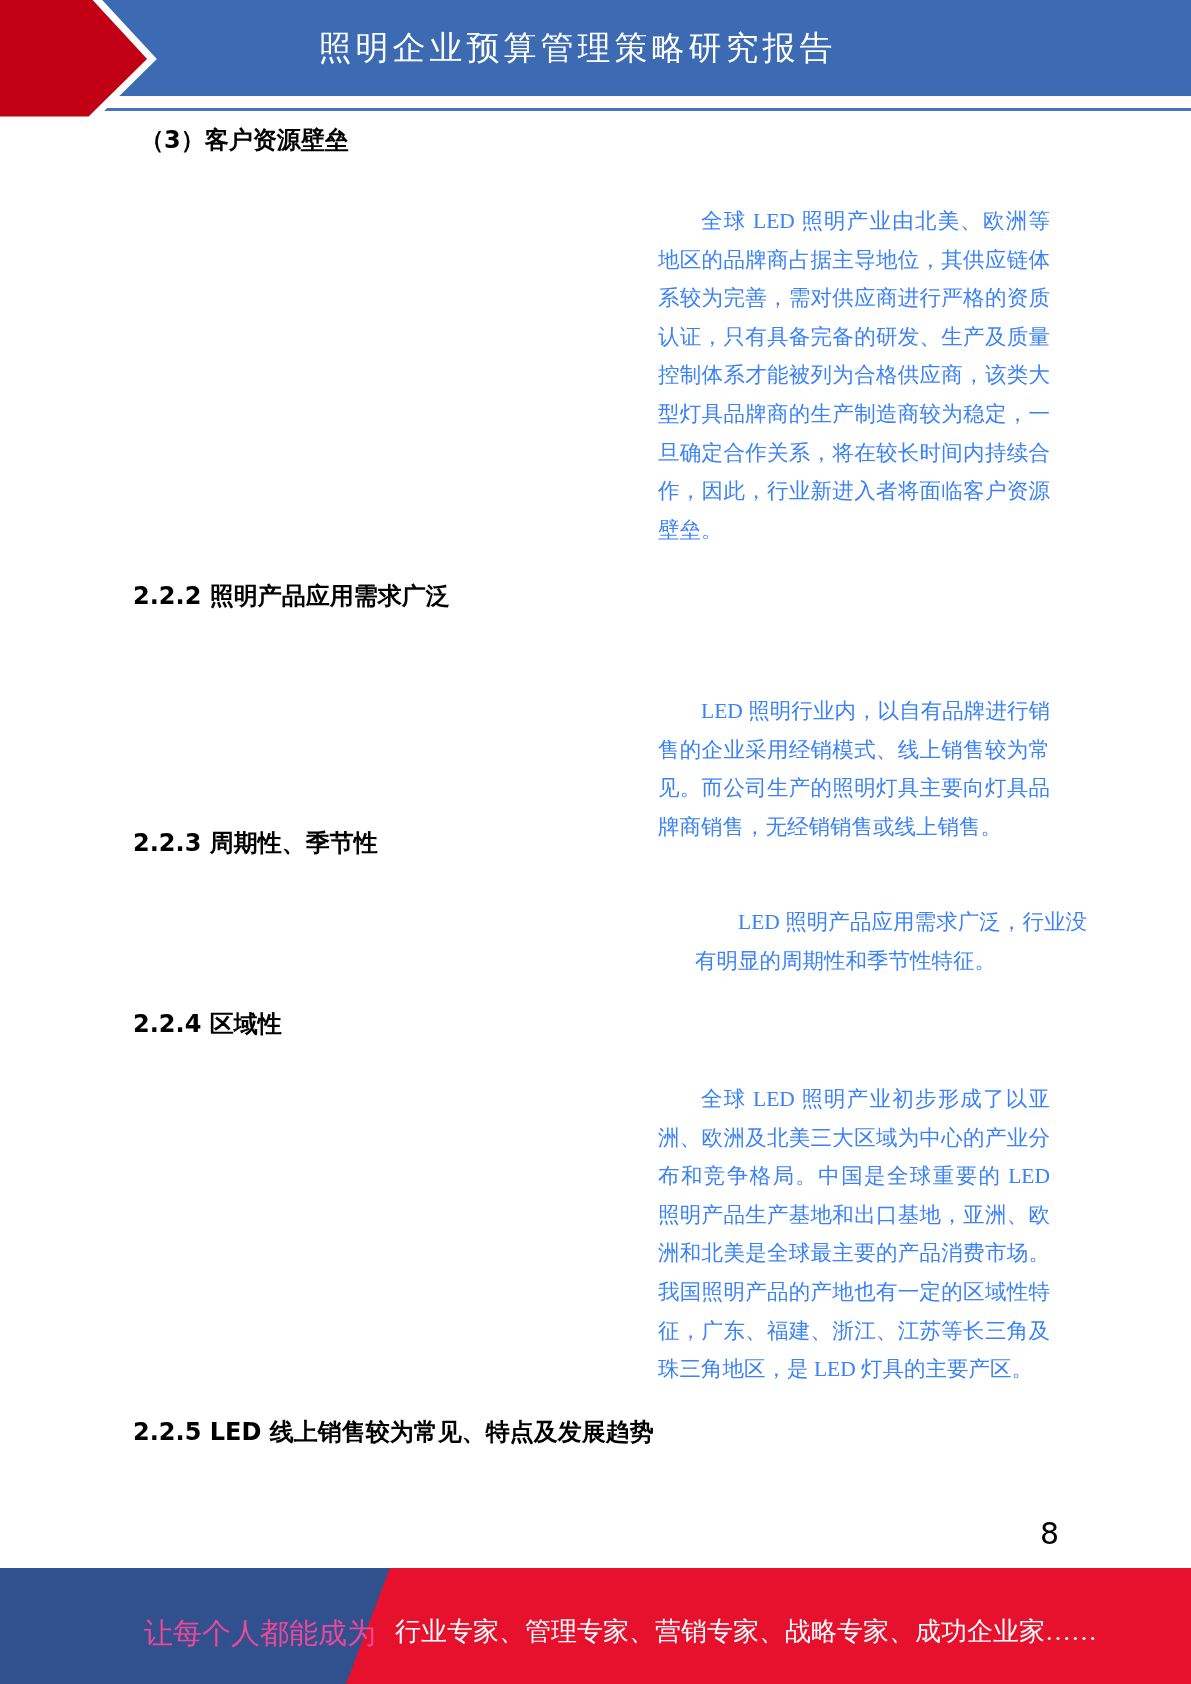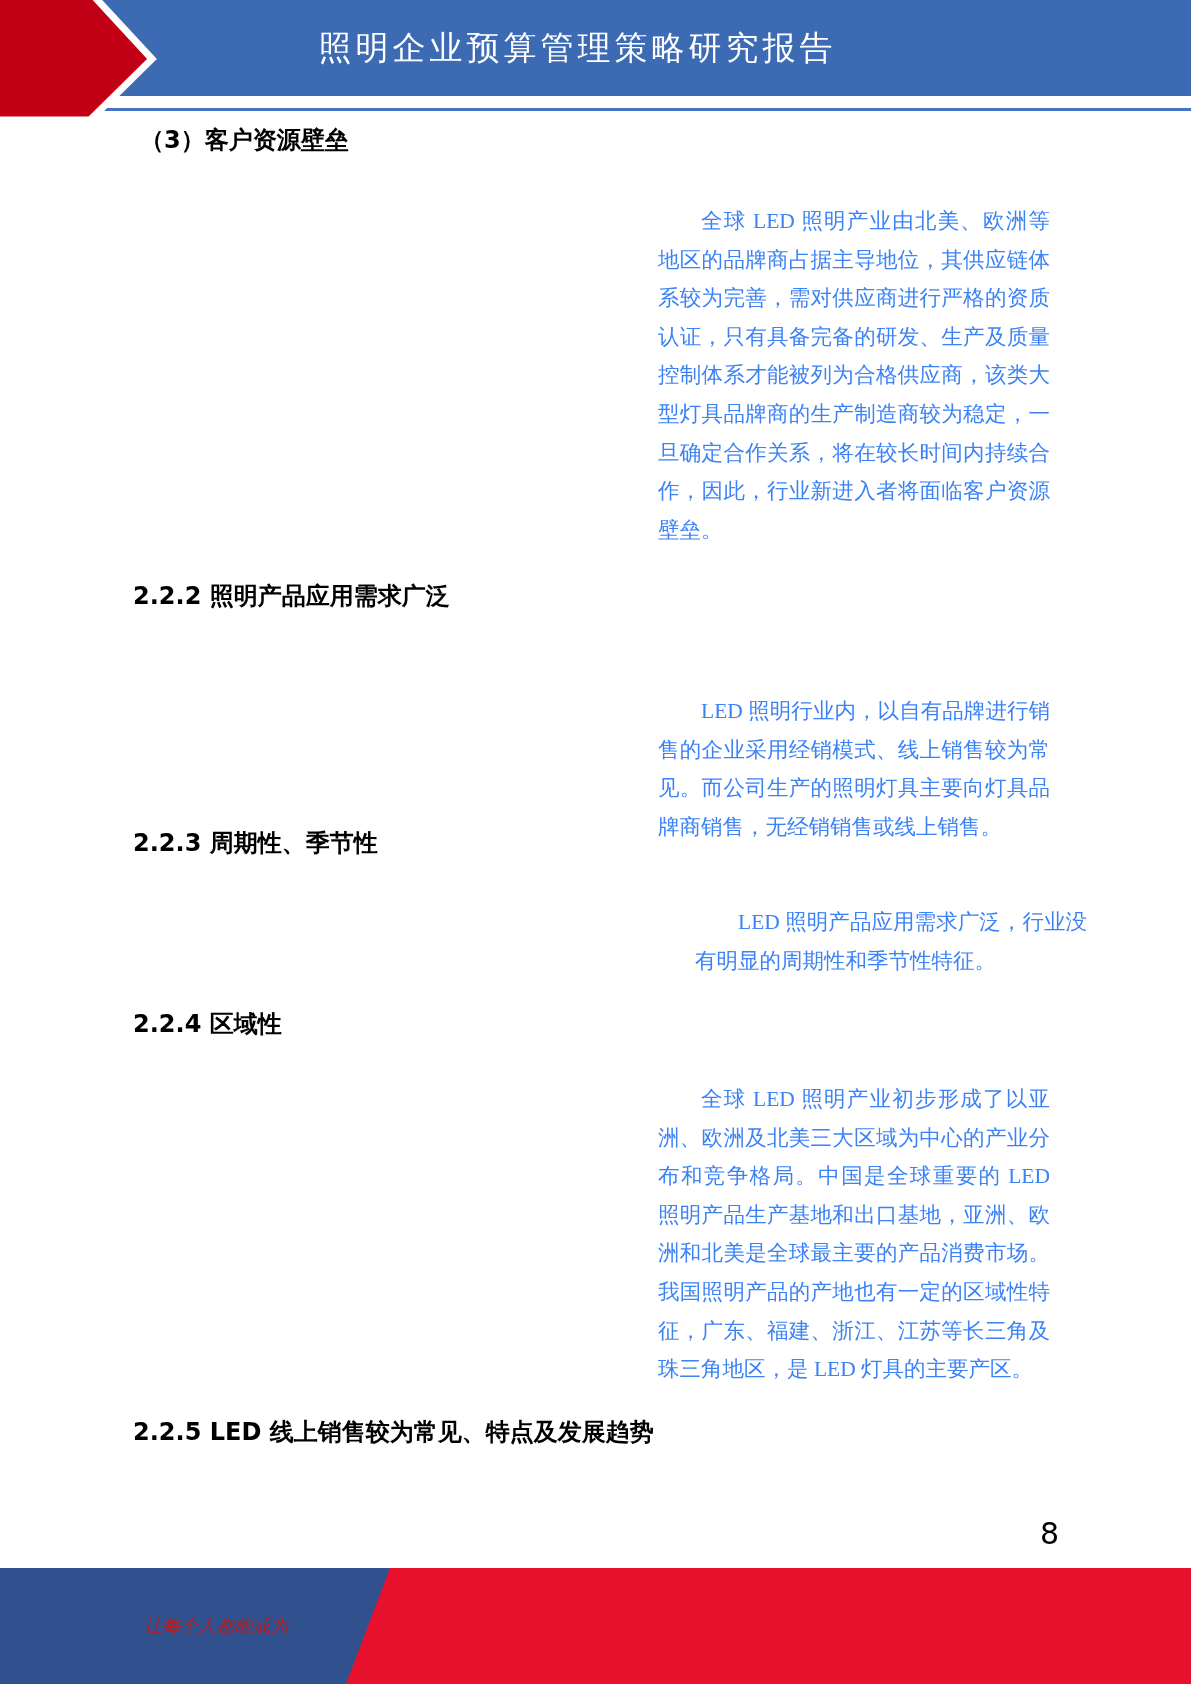--- a/index.html
+++ b/index.html
@@ -54,23 +54,22 @@
     position:absolute;left:0;top:0;width:1191px;height:116px;
     background:#e8112d;
   }
   .footer-blue{
     position:absolute;left:0;top:0;width:420px;height:116px;
     background:#31508e;
     clip-path:polygon(0 0,390px 0,346px 116px,0 116px);
   }
   .footer-left-text{
     position:absolute;left:144px;top:46px;
-    color:#b91c1c;font-size:18px;white-space:nowrap;
+    color:#ec4899;font-size:29px;white-space:nowrap;
     font-family:"Liberation Serif","DejaVu Serif",serif;
-    font-style:italic;
   }
   .footer-right-text{
     position:absolute;left:395px;top:46px;
     color:#fff;font-size:26px;white-space:nowrap;
     font-family:"Liberation Serif","DejaVu Serif",serif;
   }
 </style>
 </head>
 <body>
 
@@ -104,13 +103,14 @@
 <div>
   <div class="sec-heading" style="top:1414px;">2.2.5 LED 线上销售较为常见、特点及发展趋势</div>
 </div>
 
 <div class="page-number">8</div>
 
 <div class="footer-band">
   <div class="footer-red"></div>
   <div class="footer-blue"></div>
   <div class="footer-left-text">让每个人都能成为</div>
+  <div class="footer-right-text">行业专家、管理专家、营销专家、战略专家、成功企业家……</div>
 </div>
 
 </body></html>

